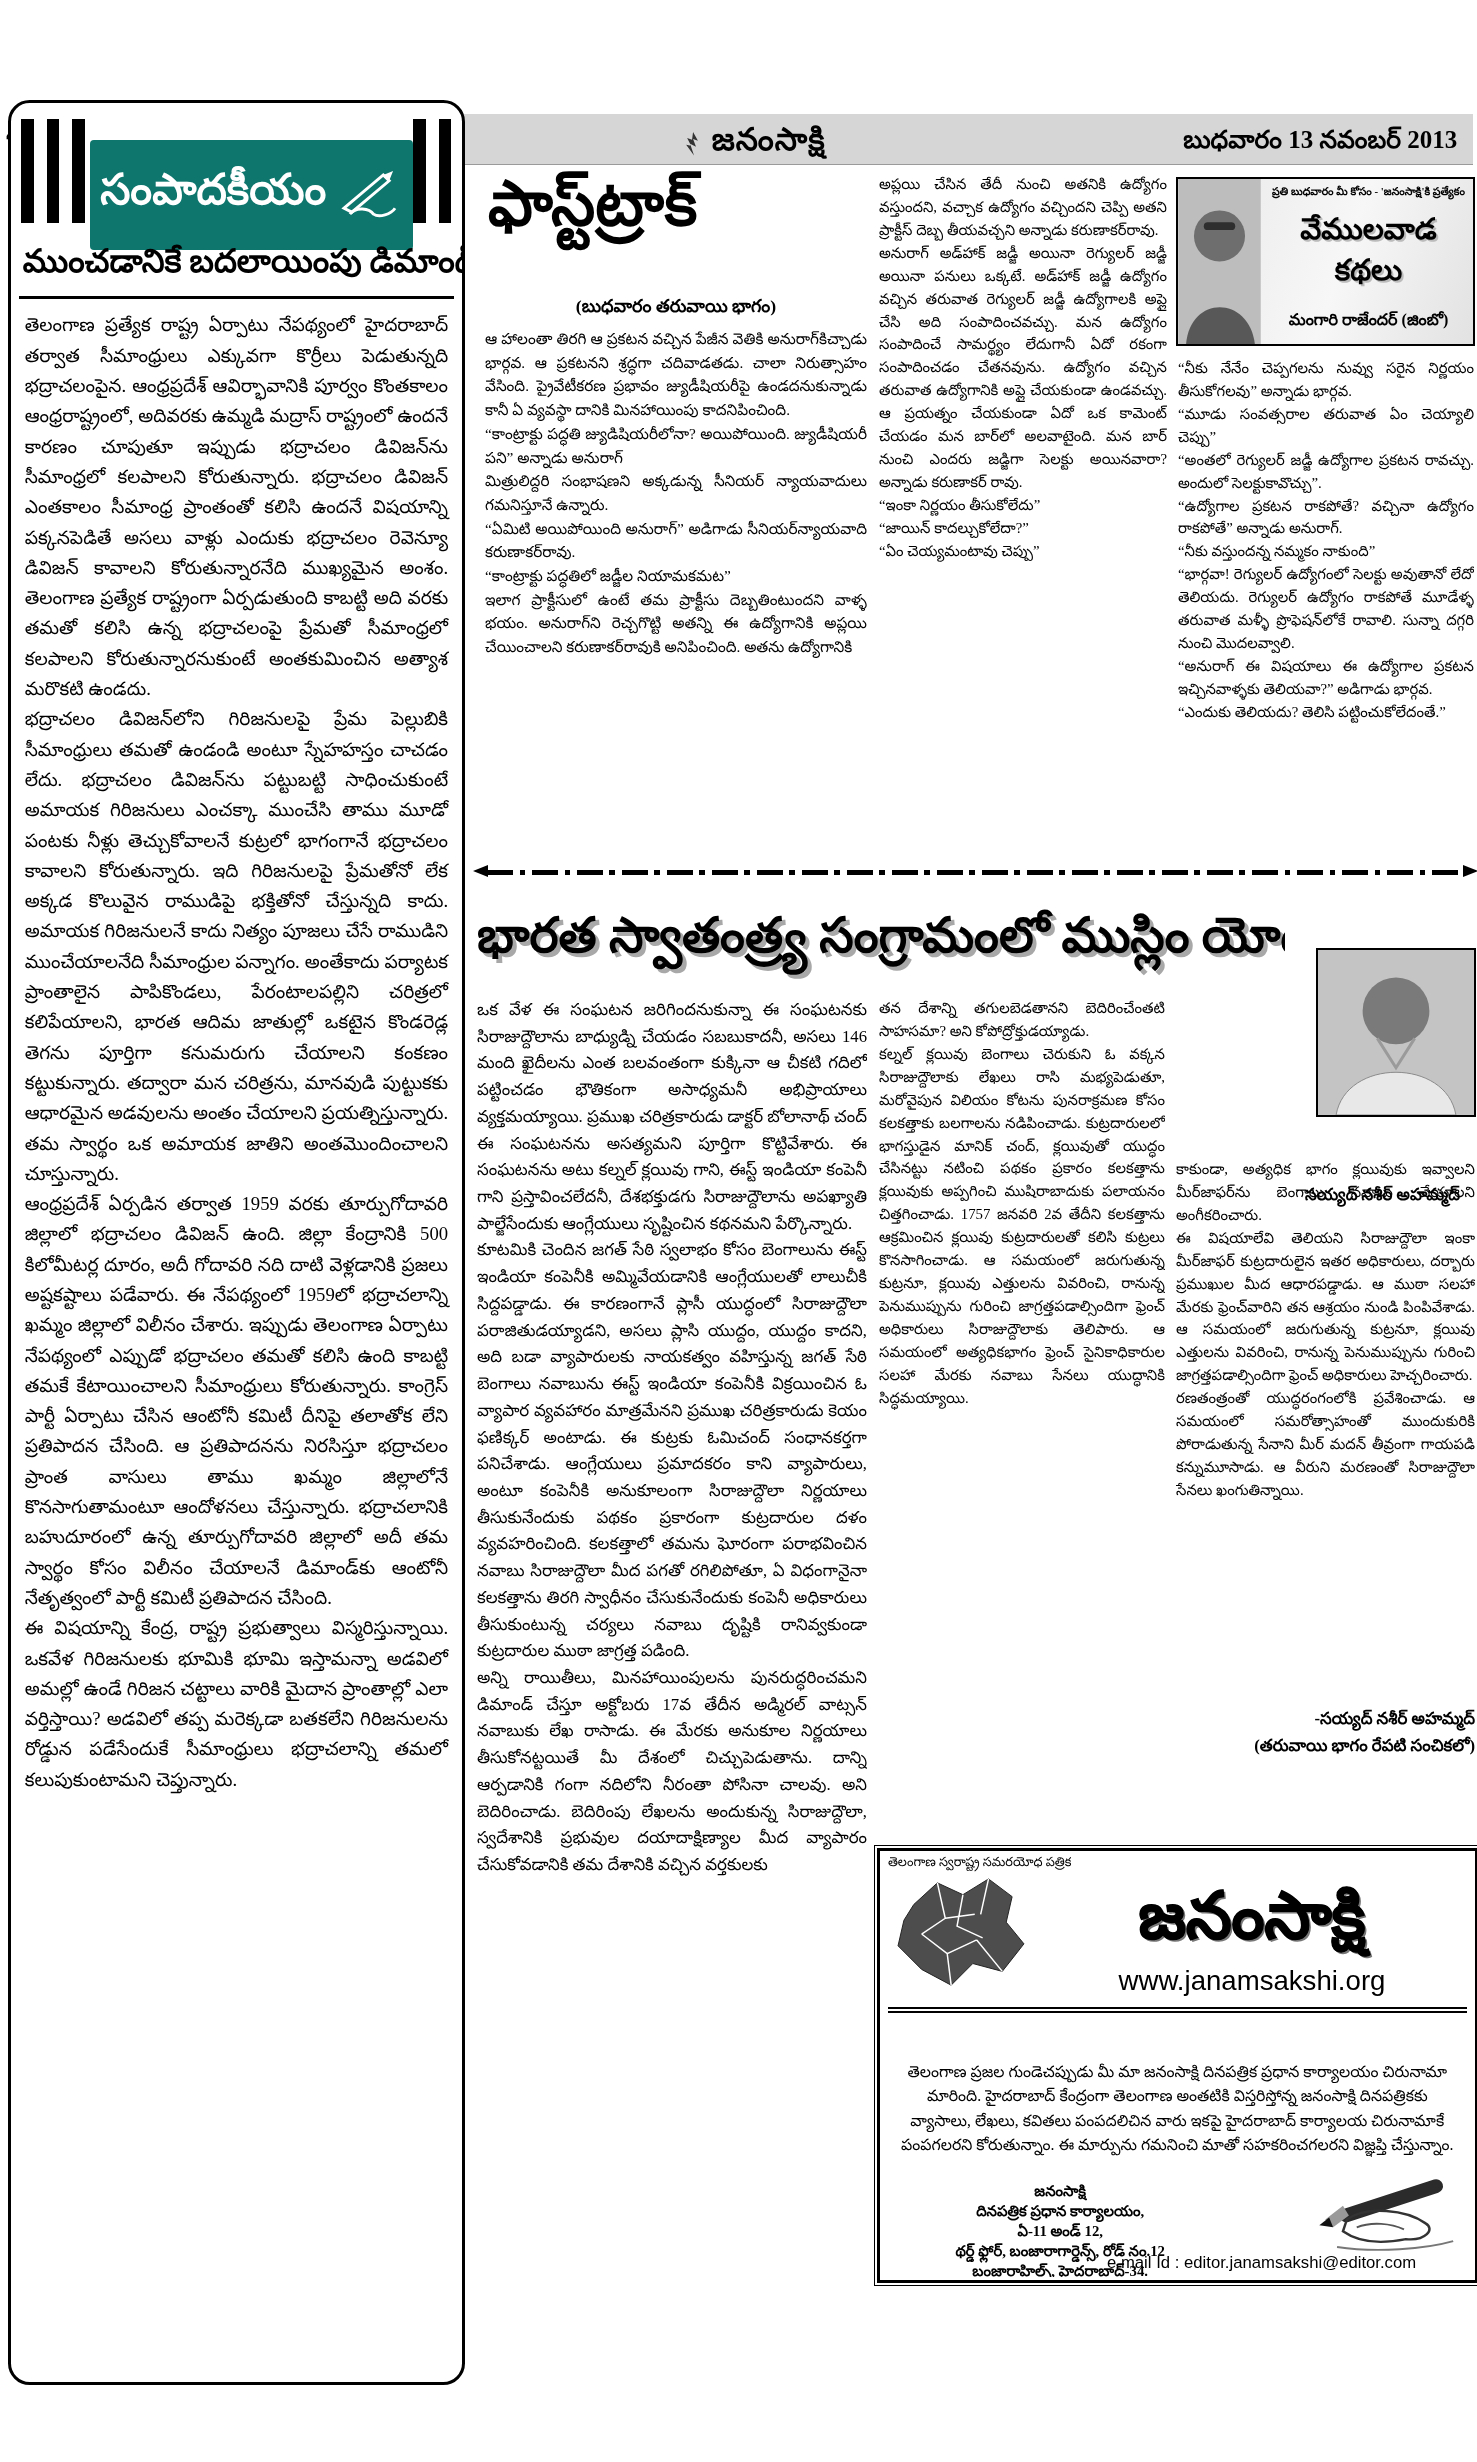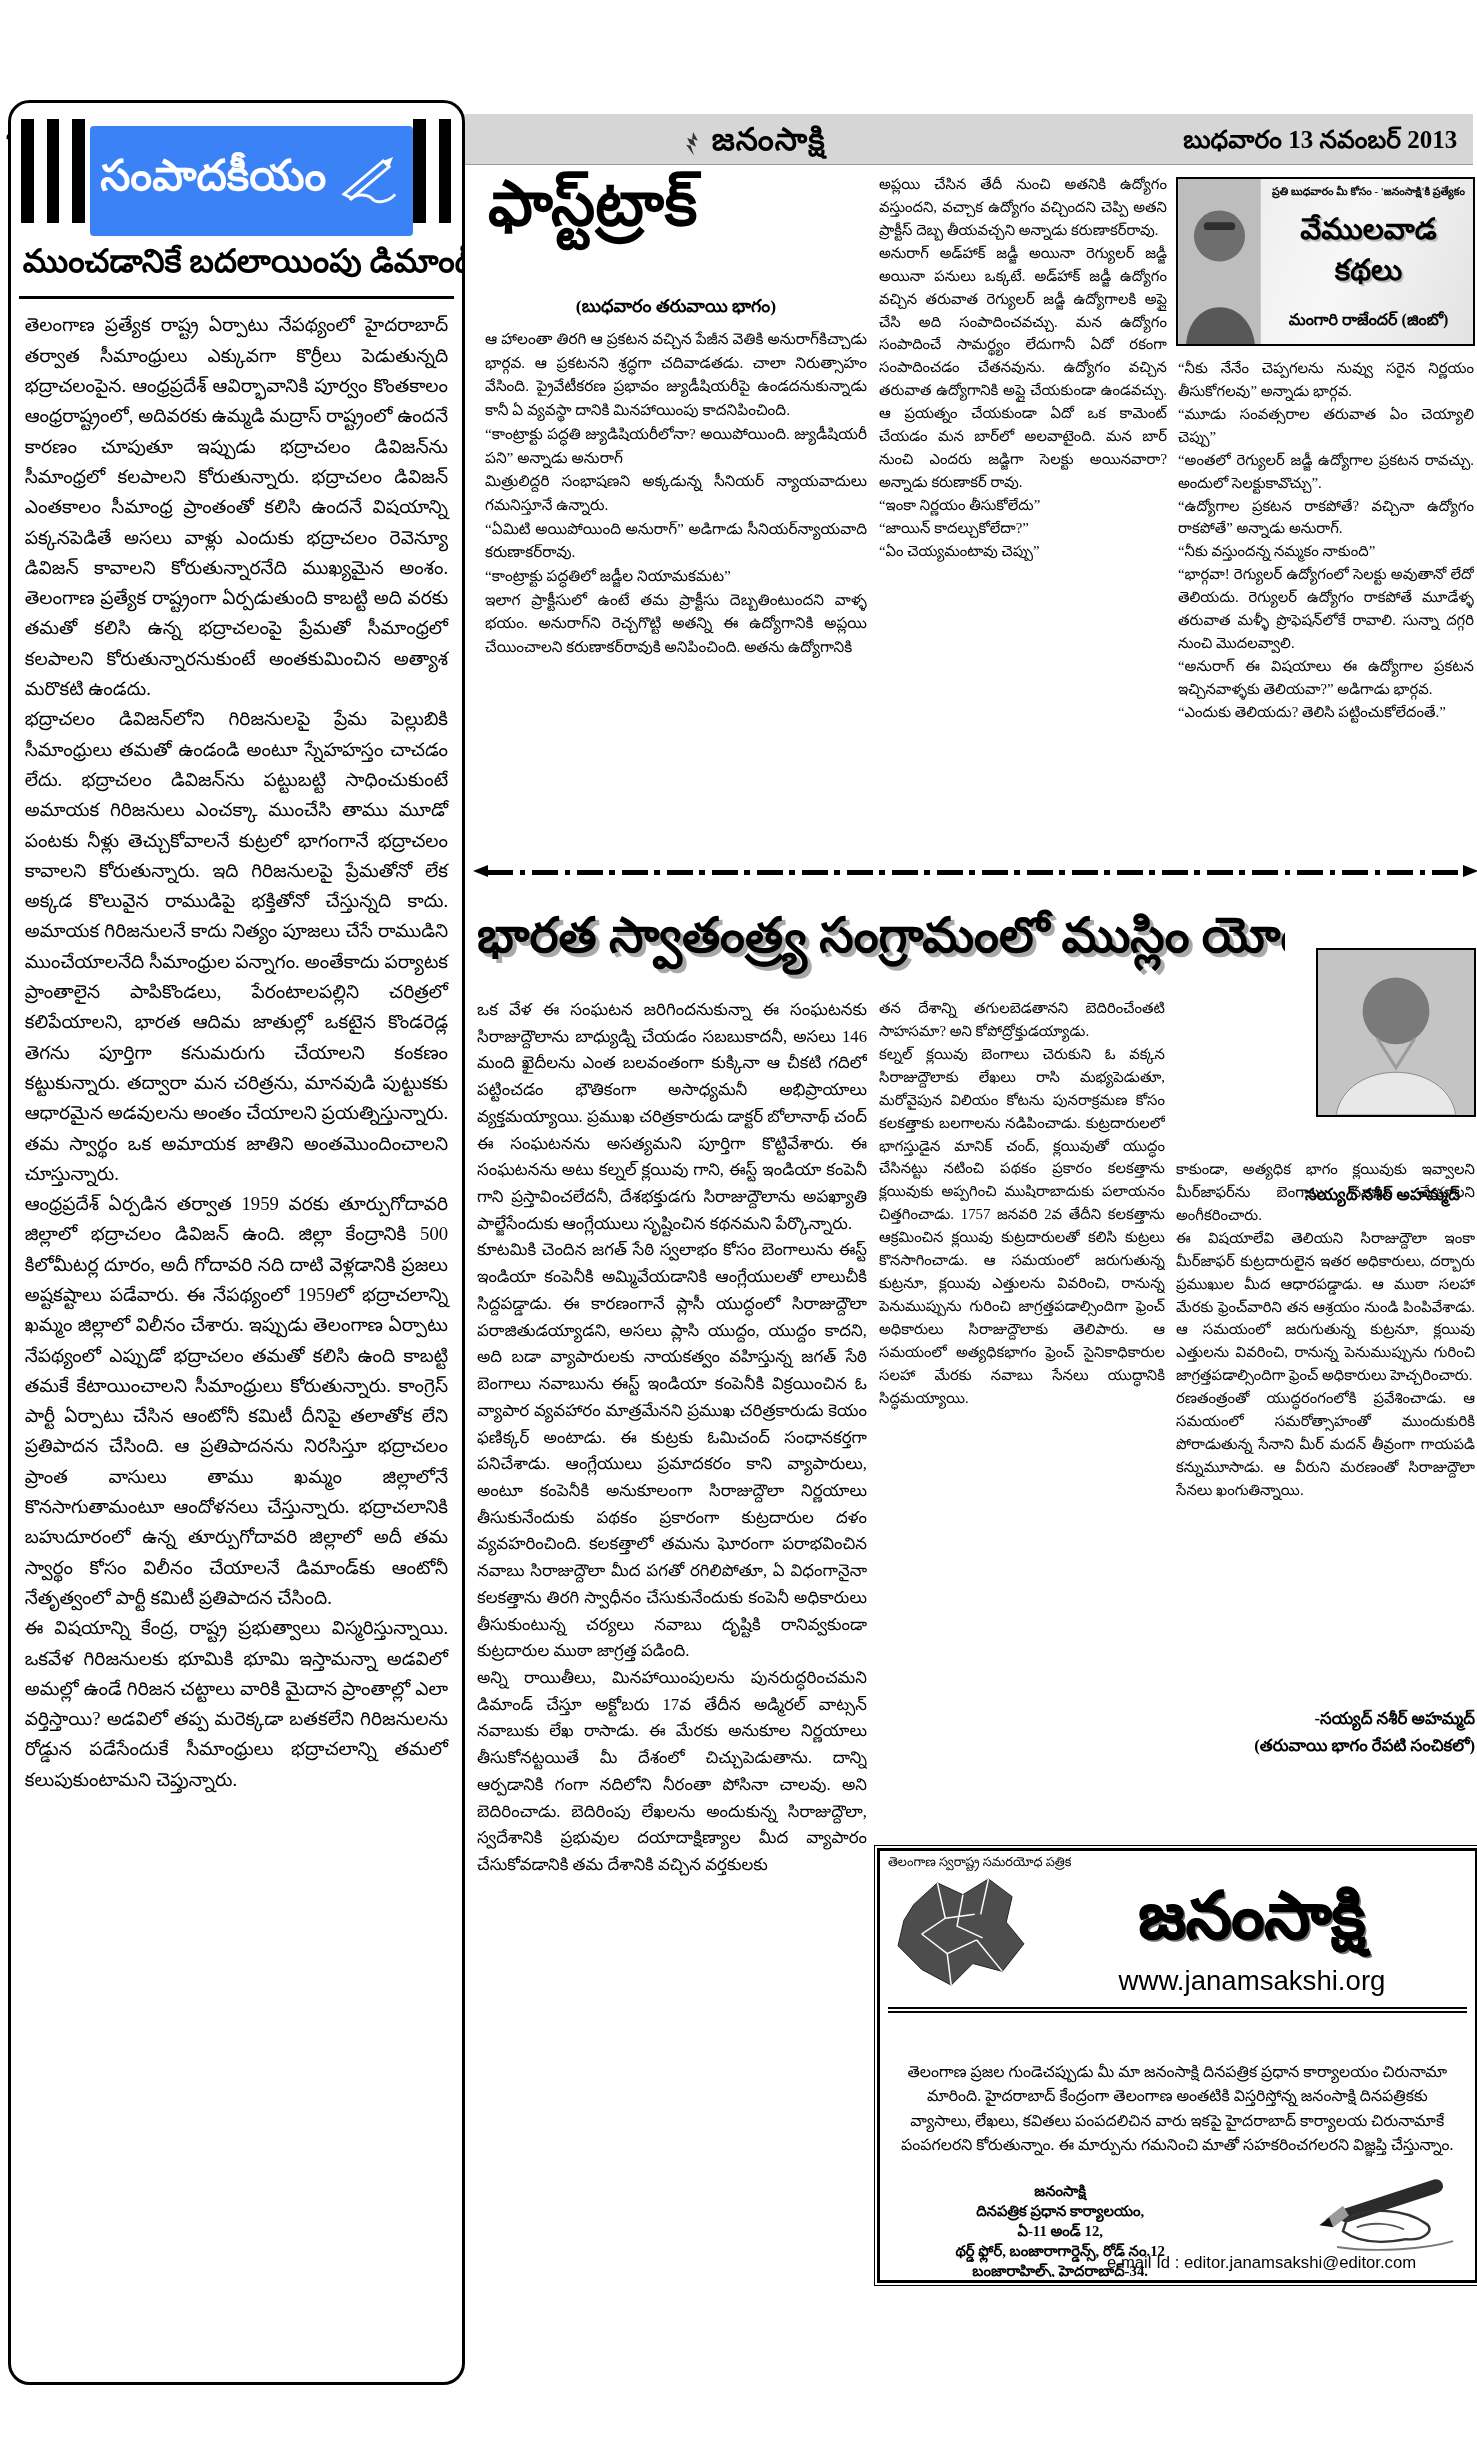--- a/index.html
+++ b/index.html
@@ -24,21 +24,21 @@
   
   .editorial-box {
     position:absolute; left:7.9px; top:100px; width:457px; height:2285px;
     border:3px solid #000; border-radius:21.7px; overflow:hidden; background:#fff;
   }
   .ed-banner { display:flex; align-items:flex-start; gap:0; padding:15.8px 9.9px 0 9.9px; height:126px; }
   .stripes { height:104px; background:repeating-linear-gradient(90deg,#000 0 12.8px,#fff 12.8px 25.6px); }
   .stripes.left { width:91px; }
   .stripes.right { width:51px; }
   .ed-banner-box {
-    flex:1; height:110px; background:#3b82f6; border-radius:3.9px; margin-top:7px;
+    flex:1; height:110px; background:#0f766e; border-radius:3.9px; margin-top:21px;
     display:flex; align-items:center; justify-content:center; gap:13.8px; padding:0 9.9px;
   }
   .ed-banner-label { color:#fff; font-size:43px; font-weight:900; white-space:nowrap; overflow:hidden; }
   .ed-headline { padding:13.8px 11.8px 7.9px 11.8px; font-size:32.5px; font-weight:900;
                  white-space:nowrap; overflow:hidden; }
   .ed-rule { border-top:3px solid #000; margin:0 7.9px; }
   .ed-body {
     padding:11.8px 13.8px; font-size:18.7px; line-height:1.62; text-align:justify;
     white-space:pre-line; height:2019px; overflow:hidden;
   }

